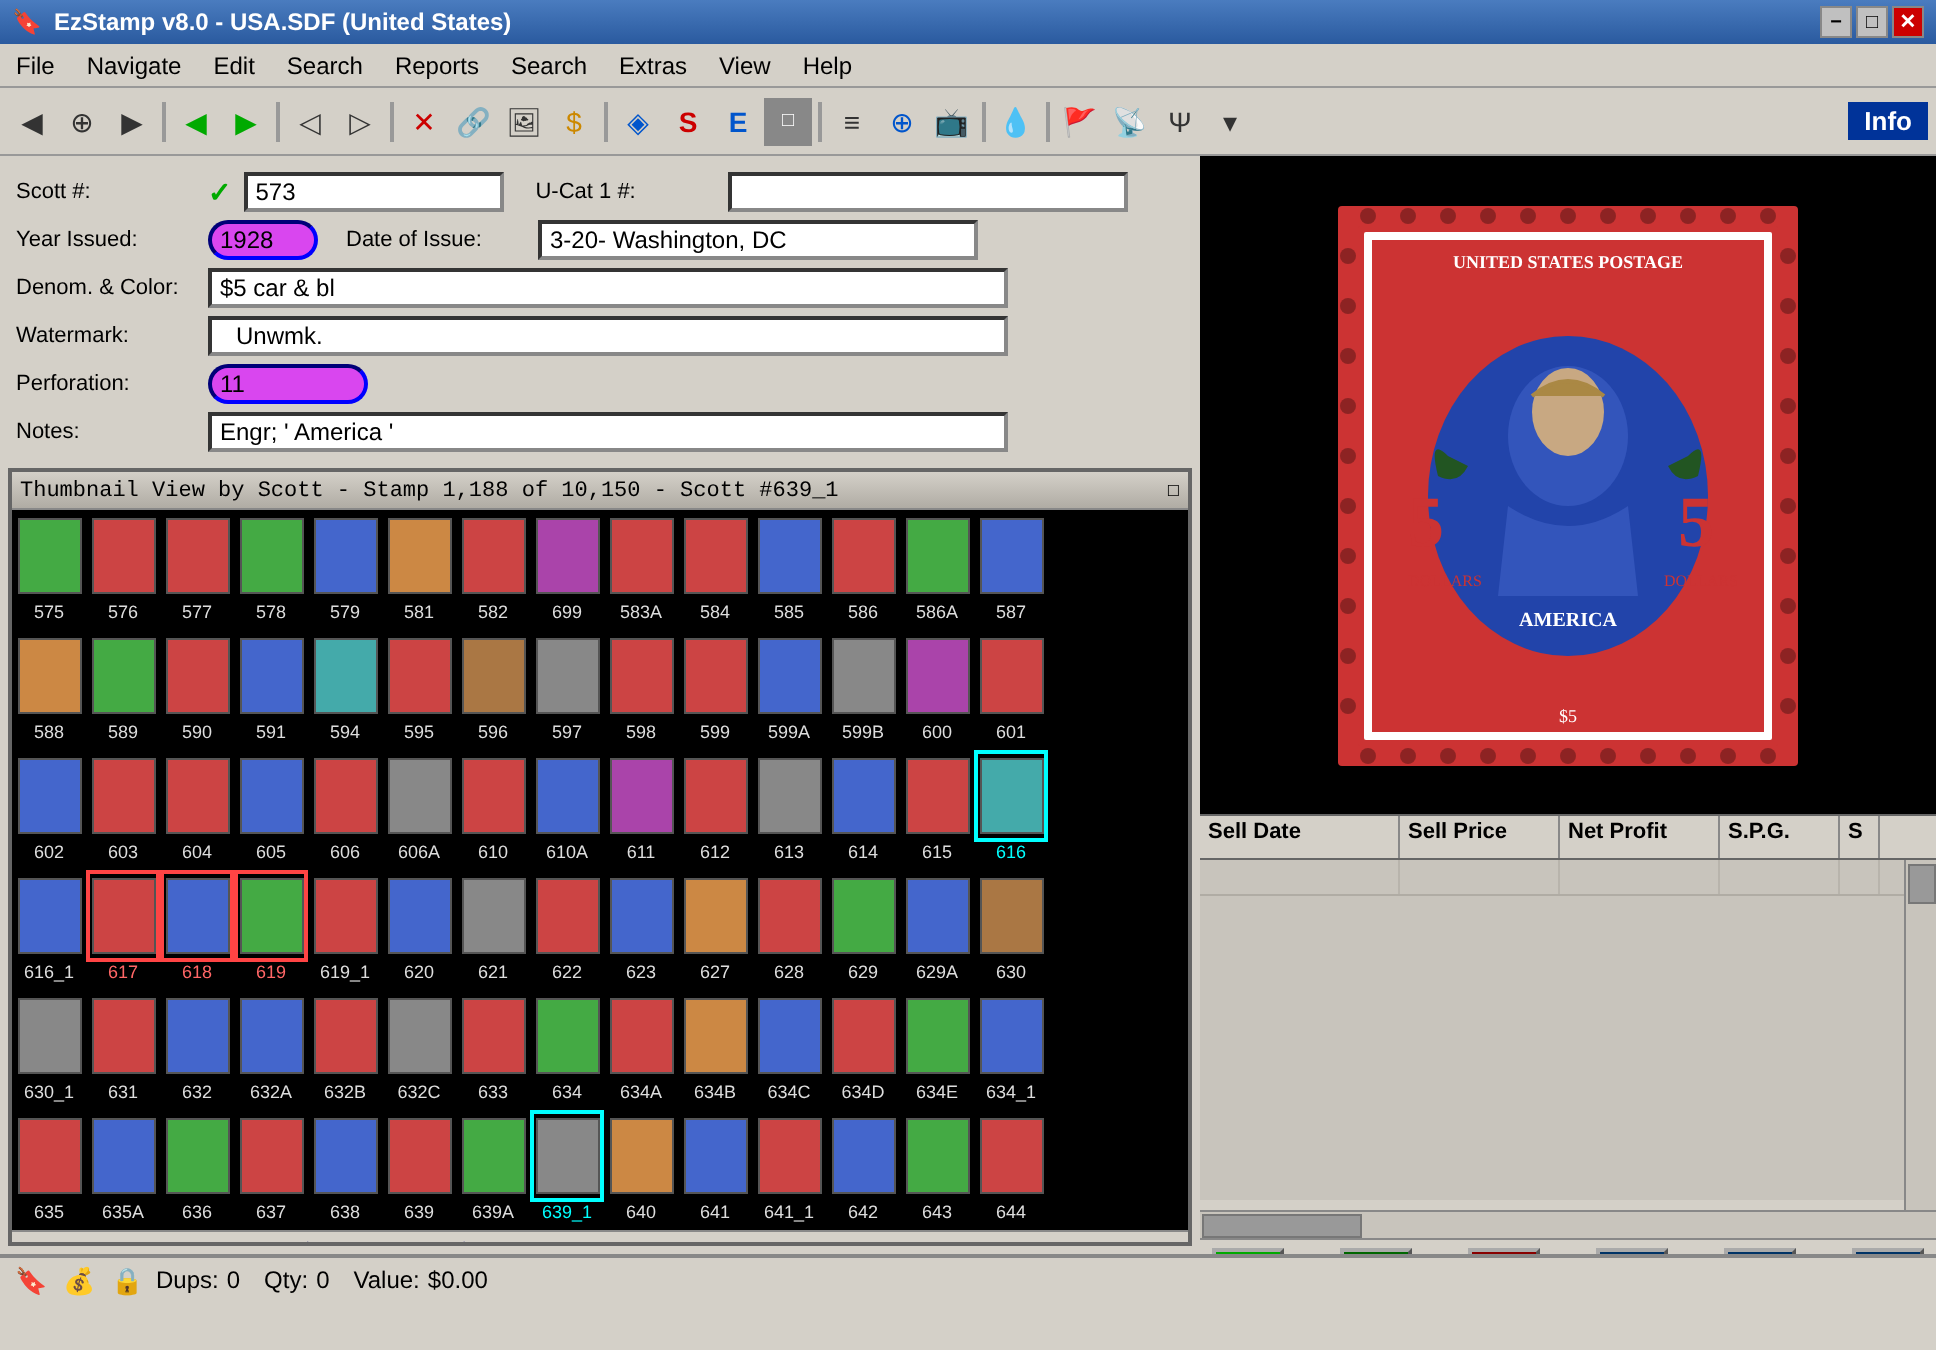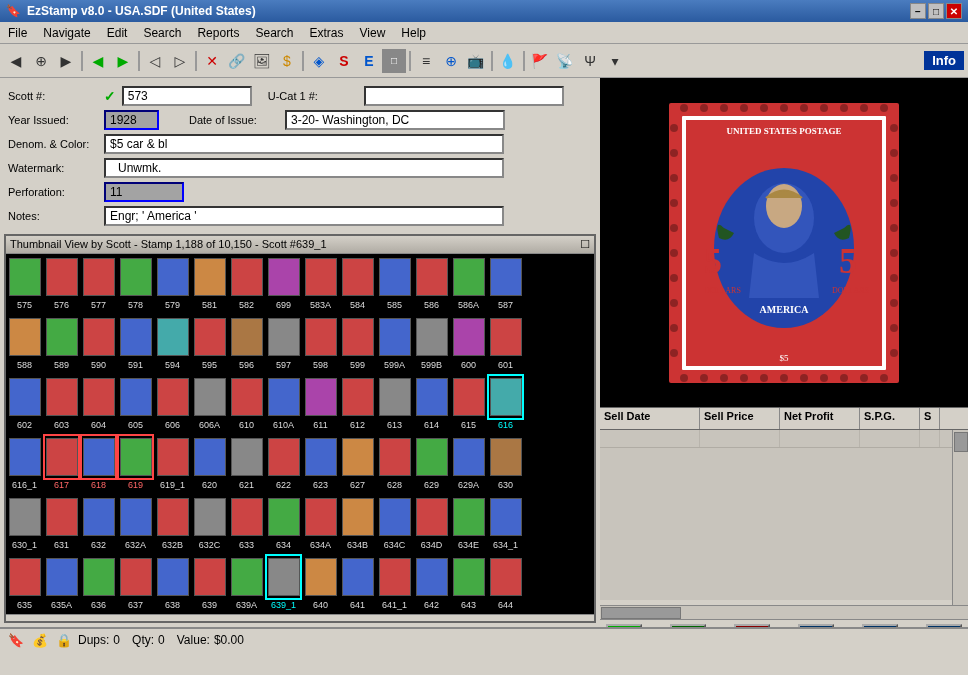--- a/index.html
+++ b/index.html
@@ -111,39 +111,40 @@
       min-width: 90px;
     }
     .form-input {
       height: 20px;
       border: 2px inset #888;
       background: white;
       padding: 1px 4px;
       font-size: 12px;
       color: #000;
     }
-    .form-input.highlight { background: #a3a3a3; border-color: #0000cc; }
+    .form-input.highlight { background: #d946ef; border-color: #0000cc; border-radius: 10px; }
     .check-icon { color: #00aa00; font-size: 14px; font-weight: bold; }
     
     #thumb-panel {
       border: 2px solid #666;
       background: #000;
       flex: 1;
       position: relative;
       overflow: hidden;
     }
     #thumb-header {
       background: linear-gradient(to bottom, #d4d0c8, #b0aca4);
       border-bottom: 1px solid #888;
       padding: 2px 4px;
       font-size: 11px;
       color: #000;
       display: flex;
-      align-items: flex-start;
+      align-items: flex-end;
       justify-content: space-between;
+      font-family: Liberation Mono, monospace;
     }
     #thumb-close { cursor: pointer; font-size: 11px; }
     #thumb-grid {
       display: flex;
       flex-direction: column;
       overflow: hidden;
       background: #000;
     }
     .thumb-row {
       display: flex;
@@ -373,21 +374,21 @@
         <div class="form-row">
           <span class="form-label">Scott #:</span>
           <span class="check-icon">✓</span>
           <input class="form-input" style="width: 130px;" value="573">
           <span class="form-label" style="margin-left:10px;">U-Cat 1 #:</span>
           <input class="form-input" style="width: 200px;">
         </div>
         <div class="form-row">
           <span class="form-label">Year Issued:</span>
           <input class="form-input highlight" style="width: 55px;" value="1928">
-          <span class="form-label" style="margin-left:24px;">Date of Issue:</span>
+          <span class="form-label" style="margin-left:8px;">Date of Issue:</span>
           <input class="form-input" style="width: 220px;" value="3-20- Washington, DC">
         </div>
         <div class="form-row">
           <span class="form-label">Denom. &amp; Color:</span>
           <input class="form-input" style="width: 400px;" value="$5 car &amp; bl">
         </div>
         <div class="form-row">
           <span class="form-label">Watermark:</span>
           <input class="form-input" style="width: 400px; padding-left: 12px;" value="Unwmk.">
         </div>

